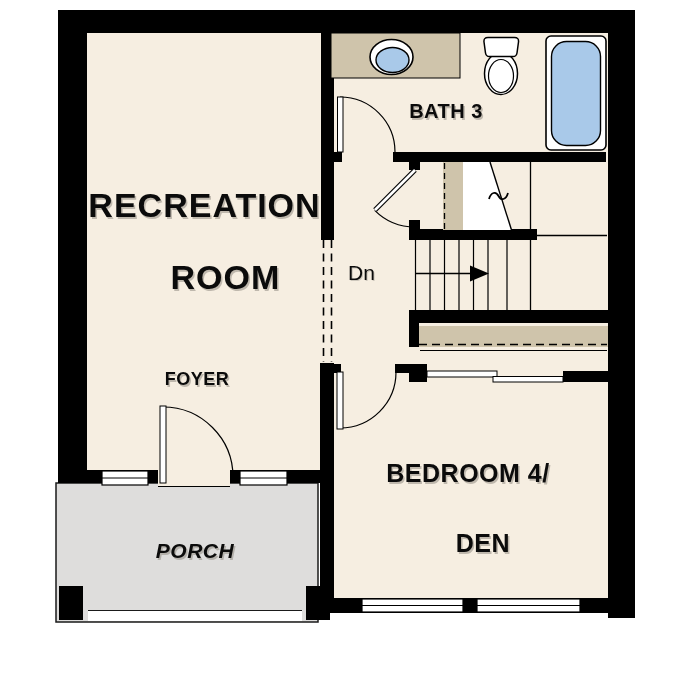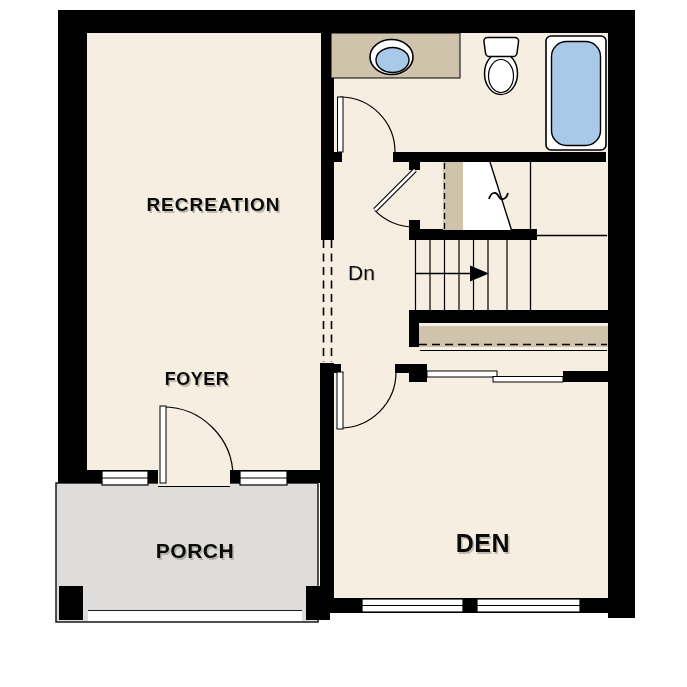--- a/index.html
+++ b/index.html
@@ -6,25 +6,25 @@
   #canvas{
     position:relative;width:687px;height:687px;background:#ffffff;
     font-family:"Liberation Sans","DejaVu Sans",sans-serif;overflow:hidden;
   }
   #plan-svg{position:absolute;left:0;top:0;}
   .lbl{
     position:absolute;color:#0b0b0b;font-weight:bold;text-align:center;
     text-shadow:1.5px 1.5px 0 rgba(145,140,132,.55);
     white-space:pre;line-height:1.0;
   }
-  .lbl-recreation{left:87px;top:187px;width:235px;font-size:19px;letter-spacing:1px;line-height:36px;padding-left:9px;}
+  .lbl-recreation{left:87px;top:187px;width:235px;font-size:34px;letter-spacing:1px;line-height:36px;}
   .lbl-foyer{left:137px;top:370px;width:120px;font-size:18px;letter-spacing:.5px;}
   .lbl-bath{left:386px;top:101px;width:120px;font-size:20px;letter-spacing:.5px;}
   .lbl-bedroom{left:368px;top:456px;width:200px;font-size:25px;letter-spacing:.5px;line-height:35px;}
-  .lbl-porch{left:135px;top:540px;width:120px;font-size:21px;letter-spacing:.5px;}
+  .lbl-porch{left:135px;top:540px;width:120px;font-size:21px;letter-spacing:.5px;font-style:italic;}
   .lbl-dn{left:348px;top:262px;width:62px;font-size:21px;font-weight:normal;text-align:left;
           text-shadow:1px 1px 0 rgba(145,140,132,.4);}
   .lbl-title{left:57px;top:633px;width:400px;font-size:31px;letter-spacing:1px;text-align:left;
              text-shadow:2px 2px 0 rgba(130,130,130,.55);}
 </style>
 </head>
 <body>
 
 <div id="canvas">
 
@@ -143,25 +143,26 @@
         <path d="M 488 37.5 L 514.5 37.5 Q 519 37.5 518.5 42 L 517 53 Q 516.5 56.5 513 56.5 L 489.5 56.5 Q 486 56.5 485.5 53 L 484 42 Q 483.5 37.5 488 37.5 Z" fill="#fff" stroke="#000" stroke-width="1.5"></path>
       </g>
       <g>
         <rect x="546" y="36" width="60" height="114" rx="5" fill="#fff" stroke="#000" stroke-width="1.6"></rect>
         <rect x="551.5" y="41.5" width="49" height="104" rx="15" fill="#a9c9e9" stroke="#000" stroke-width="1.4"></rect>
       </g>
     </g>
   </svg>
 
   <div class="lbl lbl-recreation"><span>RECREATION</span><br>
-    </div>
+    <span>ROOM</span></div>
 
+  <div class="lbl lbl-bath">BATH 3</div>
 
   <div class="lbl lbl-foyer">FOYER</div>
 
-  <div class="lbl lbl-bedroom"><br>
+  <div class="lbl lbl-bedroom"><span>BEDROOM 4/</span><br>
     <span>DEN</span></div>
 
   <div class="lbl lbl-porch">PORCH</div>
 
   <div class="lbl lbl-dn">Dn</div>
 
 </div>
 
 </body></html>

